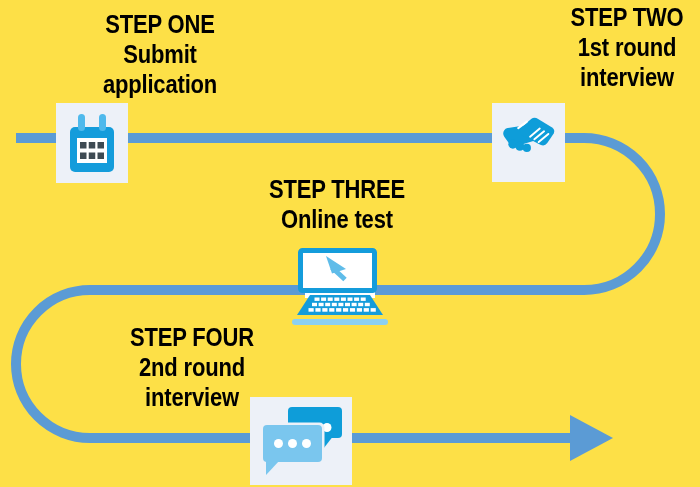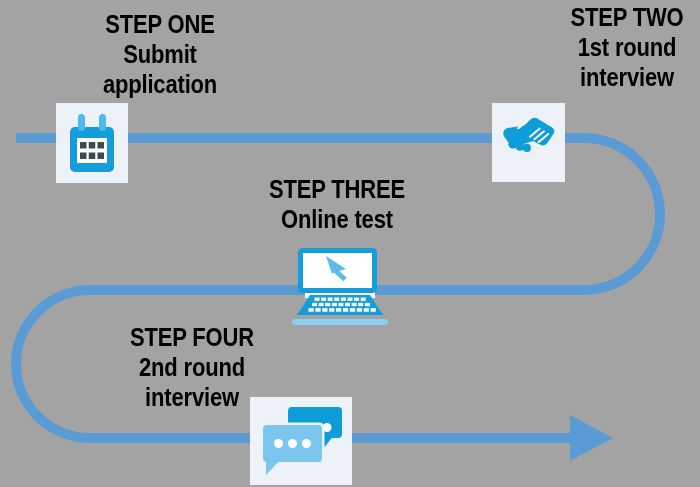--- a/index.html
+++ b/index.html
@@ -1,17 +1,17 @@
 <!DOCTYPE html>
 <html><head>
 <meta charset="utf-8">
 <style>
   html,body{margin:0;padding:0;background:#ffffff;}
   .canvas{
-    position:relative;width:700px;height:487px;overflow:hidden;background:#a3a3a3;
+    position:relative;width:700px;height:487px;overflow:hidden;background:#fde047;
     font-family:"Liberation Sans","DejaVu Sans",sans-serif;
   }
   .connector{position:absolute;left:0;top:0;z-index:0;}
   .tile{
     position:absolute;z-index:1;background:#EDF1F8;
     display:flex;align-items:center;justify-content:center;
   }
   .tile-calendar{left:56px;top:103px;width:72px;height:80px;}
   .tile-handshake{left:492px;top:103px;width:73px;height:79px;}
   .tile-chat{left:250px;top:397px;width:102px;height:88px;}

